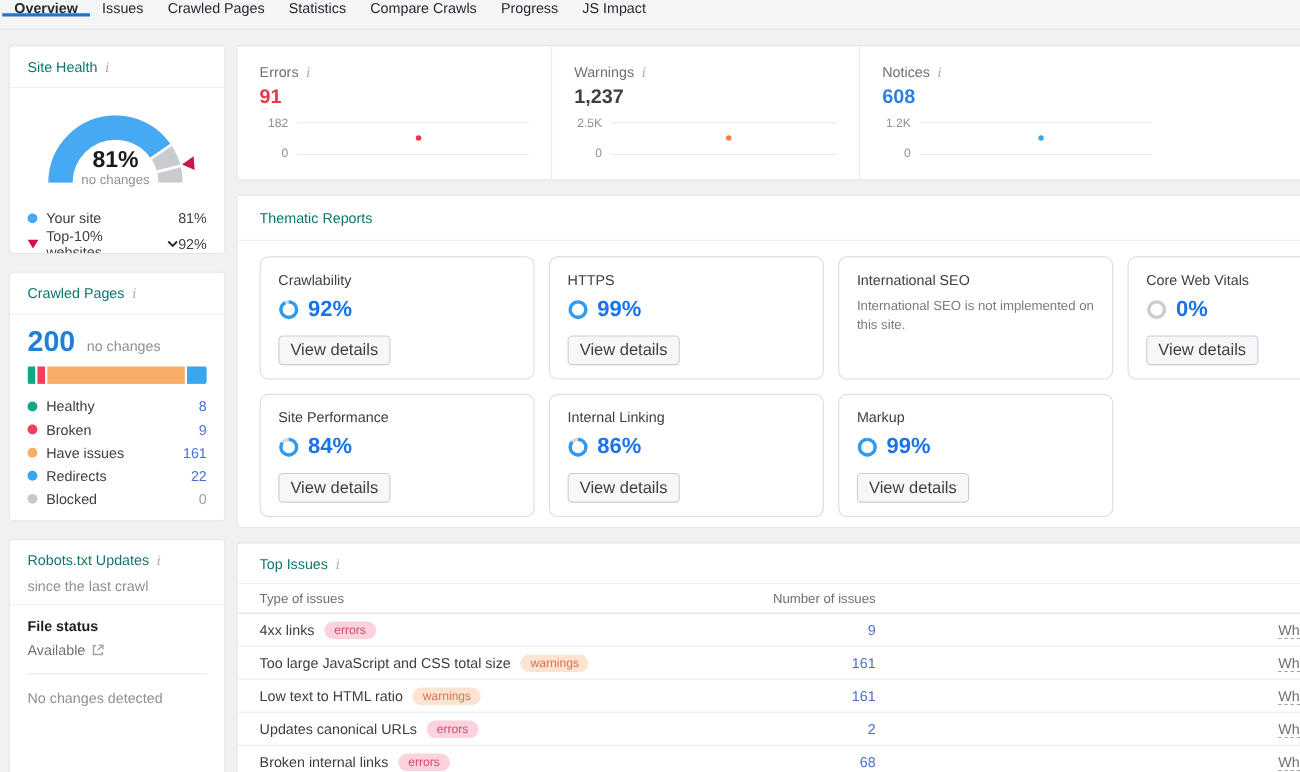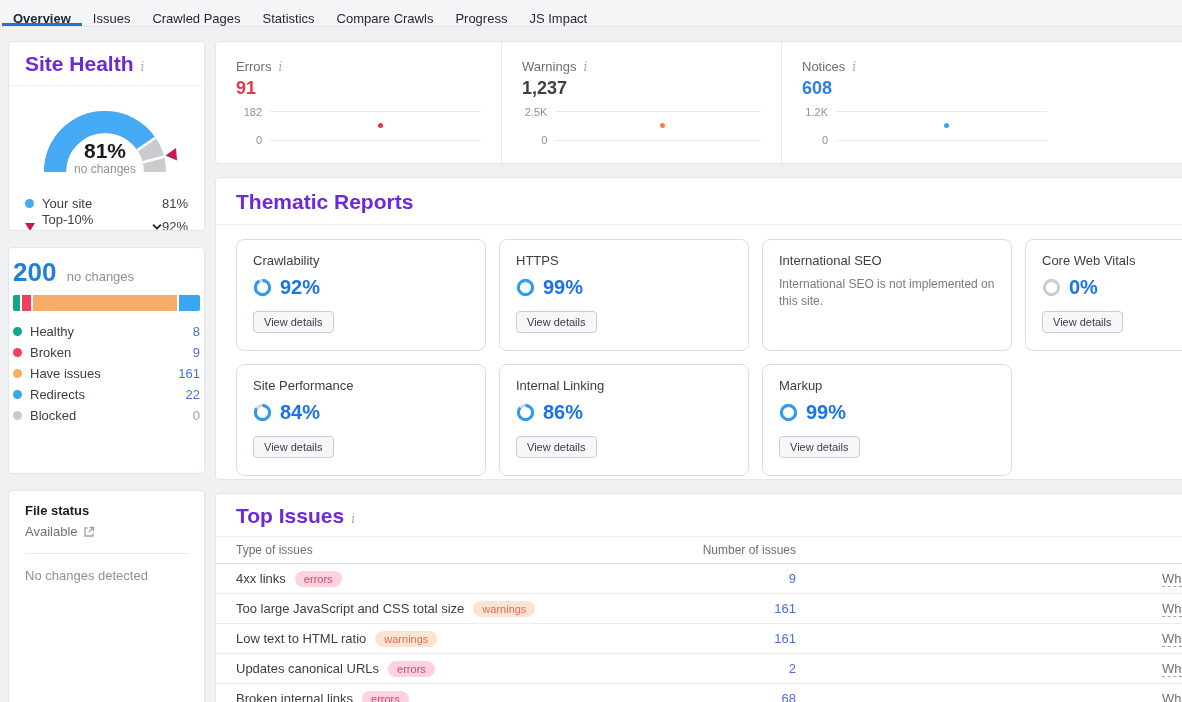--- a/index.html
+++ b/index.html
@@ -4,45 +4,45 @@
 <style>
   * { box-sizing: border-box; margin: 0; padding: 0; }
   html,body { width:1182px; height:702px; overflow:hidden; }
   body {
     font-family: "Liberation Sans", sans-serif;
     background:#eff1f3;
     color:#24292e;
   }
   
   .topnav { height:27px; background:#f4f5f7; border-bottom:1px solid #e6e8ea;
-    display:flex; align-items:flex-end; padding-left:2px; }
+    display:flex; align-items:flex-start; padding-left:2px; }
   .topnav .tab { font-size:13px; color:#24292e; padding:0 11px; display:flex;
     align-items:center; cursor:pointer; }
   .topnav .tab.active { font-weight:bold; box-shadow: inset 0 -3px 0 #2173cf; }
   
   .layout { display:flex; align-items:flex-start; gap:10px; padding:14px 0 0 8px; }
   .panel { background:#fff; border:1px solid #e3e6e9; border-radius:4px; }
   .sidebar { width:197px; flex:0 0 auto; display:flex; flex-direction:column; gap:16px; }
   .main { width:1100px; flex:0 0 auto; display:flex; flex-direction:column; gap:13px; }
   .p-head { padding:10px 16px 9px; border-bottom:1px solid #eef0f2; }
-  .p-title { font-size:21px; font-weight:bold; color:#6d28d9; display:inline; }
+  .p-title { font-size:13px; font-weight:normal; color:#0f766e; display:inline; }
   .i-icon { font-family:"DejaVu Serif", serif; font-style:italic; font-size:12px;
     color:#a7acb1; margin-left:7px; display:inline-block; }
   
   .sh-body { padding:6px 16px 10px; }
   .sh-legend { margin-top:4px; }
   .leg-row { display:flex; align-items:center; font-size:13px; color:#3b4043; height:23px; }
   .leg-val { margin-left:auto; }
   .dot { width:9px; height:9px; border-radius:50%; display:inline-block; margin-right:8px; flex:0 0 auto;}
   .dot.blue { background:#45aaf3; }
   .tri-red { width:0; height:0; border-left:5px solid transparent; border-right:5px solid transparent;
     border-top:8px solid #c8174a; display:inline-block; margin-right:7px; flex:0 0 auto;}
   .chev { margin-left:5px; }
   
-  .cp-body { padding:10px 4px 8px; }
+  .cp-body { padding:10px 16px 8px; }
   .cp-total { font-size:26px; font-weight:bold; color:#1f7fd9; line-height:28px; }
   .cp-change { font-size:13px; color:#8d9196; margin-left:6px; }
   .cp-bar { display:flex; gap:2px; height:16px; margin-top:9px; border-radius:2px; overflow:hidden; }
   .cp-bar div { height:100%; }
   .seg-green { background:#12a886; width:4%; }
   .seg-red { background:#f0415c; width:4.5%; }
   .seg-orange { background:#f8ad66; flex:1; }
   .seg-blue { background:#38a7f0; width:11%; }
   .cp-legend { margin-top:10px; }
   .cp-legend .leg-row { height:21px; }
@@ -74,21 +74,21 @@
   .spark-chart { width:211px; height:30px; position:relative;
     border-top:1px solid #e9eaec; border-bottom:1px solid #e9eaec; }
   .spark-dot { position:absolute; left:51%; top:50%; margin-top:-3px; width:5px; height:5px; border-radius:50%; }
   .spark-dot.err { background:#e8374a; } .spark-dot.warn { background:#f48044; } .spark-dot.notice { background:#38a7f0; }
   
   .cards { padding:14px 20px 16px; display:grid; grid-template-columns:repeat(4,250px); gap:13px; }
   .card { border:1px solid #d9dde1; border-radius:8px; padding:13px 16px; height:112px; }
   .card-title { font-size:13px; color:#3c4043; }
   .score-row { display:flex; align-items:center; margin-top:8px; gap:8px; }
   .score { font-size:20px; font-weight:bold; color:#1a73e8; }
-  .vd-btn { margin-top:12px; padding:4px 10px; font-size:11px; color:#3c4043;
+  .vd-btn { margin-top:12px; padding:4px 10px; font-size:15px; color:#3c4043;
     background:#f6f7f8; border:1px solid #c9ced3; border-radius:4px; cursor:pointer;
     font-family:"Liberation Sans", sans-serif; }
   .card-desc { margin-top:8px; font-size:12px; color:#777c80; line-height:1.45; }
   
   .ti-colhead { display:flex; align-items:center; padding:6px 20px; font-size:12px;
     color:#6b7075; border-bottom:1px solid #dfe2e5; height:27px; }
   .ti-row { display:flex; align-items:center; padding:0 20px; height:30px;
     border-bottom:1px solid #e9ebed; font-size:13px; color:#3c4043; }
   .c-type { width:430px; display:flex; align-items:center; }
   .c-count { width:130px; text-align:right; }
@@ -143,20 +143,23 @@
             <svg class="chev" width="10" height="7" viewBox="0 0 10 7">
               <polyline points="1,1.5 5,5.5 9,1.5" fill="none" stroke="#24292e" stroke-width="1.8"></polyline>
             </svg>
             <span class="leg-val">92%</span>
           </div>
         </div>
       </div>
     </div>
 
     <div class="panel" style="height:227px; overflow:hidden;">
+      <div class="p-head">
+        <span class="p-title">Crawled Pages</span><span class="i-icon">i</span>
+      </div>
       <div class="cp-body">
         <div>
           <span class="cp-total">200</span>
           <span class="cp-change">no changes</span>
         </div>
         <div class="cp-bar">
           <div class="seg-green"></div>
           <div class="seg-red"></div>
           <div class="seg-orange"></div>
           <div class="seg-blue"></div>
@@ -185,20 +188,24 @@
           <div class="leg-row">
             <span class="dot grayc"></span>
             <span>Blocked</span>
             <span class="leg-num muted">0</span>
           </div>
         </div>
       </div>
     </div>
 
     <div class="panel" style="height:260px;">
+      <div class="p-head">
+        <span class="p-title">Robots.txt Updates</span><span class="i-icon">i</span>
+        <div class="rb-sub">since the last crawl</div>
+      </div>
       <div class="rb-body">
         <div class="rb-label">File status</div>
         <div class="rb-value">
           <span>Available</span>
           <svg width="12" height="12" viewBox="0 0 12 12">
             <path d="M4.5 2 H2 V10 H10 V7.5" fill="none" stroke="#9ea3a8" stroke-width="1.3"></path>
             <path d="M6.5 1.5 H10.5 V5.5 M10.5 1.5 L5.8 6.2" fill="none" stroke="#9ea3a8" stroke-width="1.3"></path>
           </svg>
         </div>
         <hr class="rb-divider">

